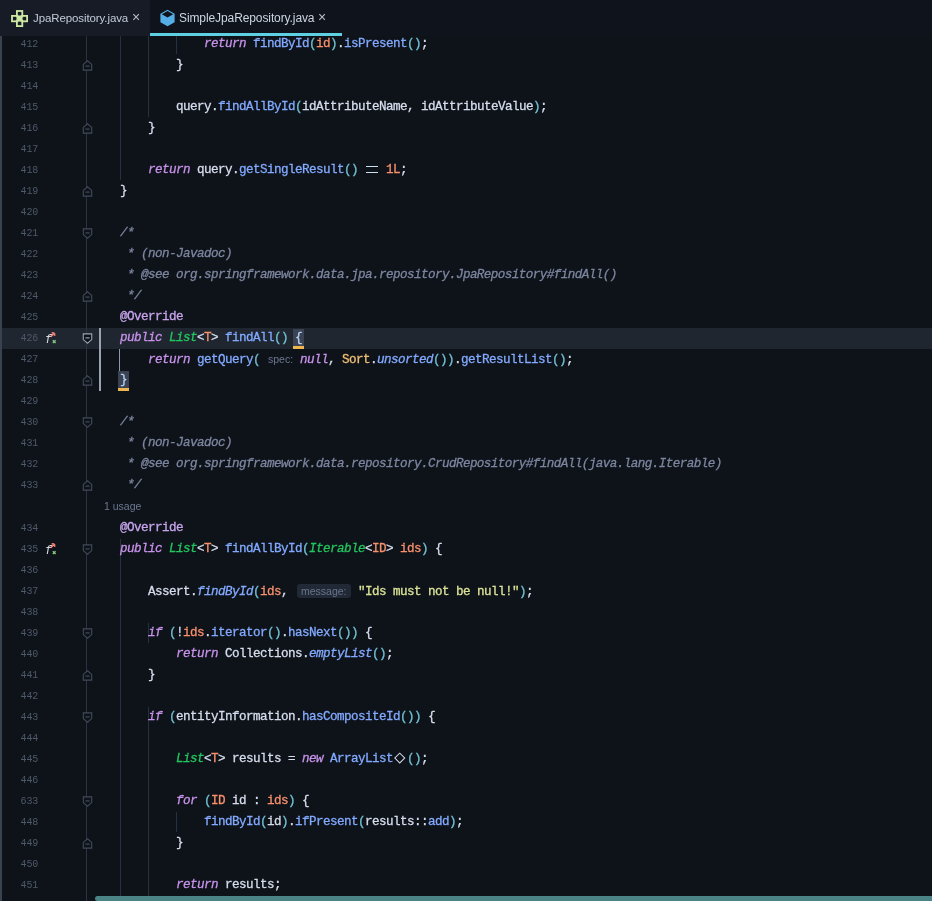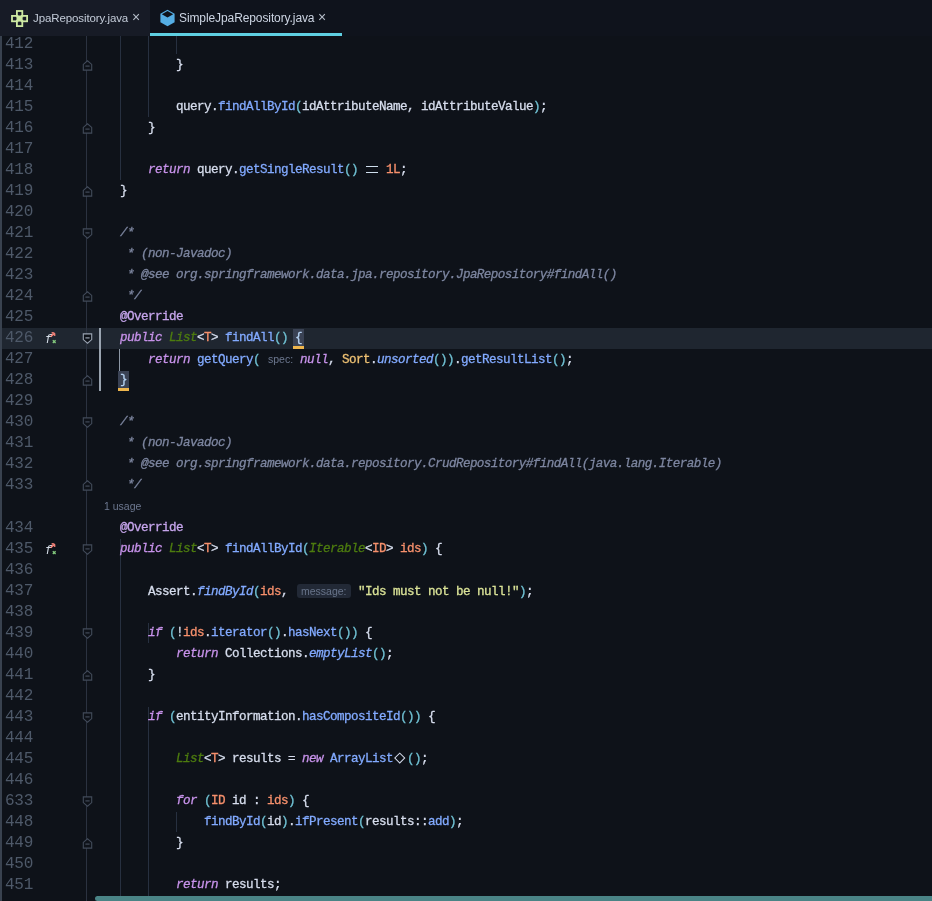--- a/index.html
+++ b/index.html
@@ -1,25 +1,25 @@
 <!DOCTYPE html>
 <html><head><meta charset="utf-8"><title>SimpleJpaRepository.java</title>
 <style>
 *{margin:0;padding:0;box-sizing:border-box}
 html,body{width:932px;height:901px;overflow:hidden;background:#0e1219;font-family:"Liberation Sans",sans-serif}
 #wrap{position:relative;width:932px;height:901px}
 #ed{position:absolute;inset:0}
 .r{position:absolute;left:0;width:932px;height:21px;line-height:21px;
   font-family:"Liberation Mono",monospace;font-size:12.6px;letter-spacing:-0.56px;white-space:pre;
   -webkit-text-stroke:0.3px currentColor}
-.ln{position:absolute;left:0;width:38px;text-align:center;color:#4e5969;font-size:16px;letter-spacing:-0.2px;-webkit-text-stroke:0}
+.ln{position:absolute;left:0;width:38px;text-align:right;color:#4e5969;font-size:10px;letter-spacing:-0.2px;-webkit-text-stroke:0}
 .tx{position:absolute;top:0}
 .k{color:#c792ea}
 .m{color:#82aaff}
-.t{color:#4d7c0f}
+.t{color:#22c55e}
 .g{color:#eec173}
 .o{color:#f7906c}
 .s{color:#d9e196}
 .c{color:#7d86a0}
 .w{color:#d6dded}
 .p{color:#6fc0d2}
 .an{color:#c6a5ec}
 .h{color:#6d7890;font-family:"Liberation Sans",sans-serif;font-size:10.5px;letter-spacing:0;margin-left:8px;margin-right:7px;-webkit-text-stroke:0}
 .hu{color:#6d7890;font-family:"Liberation Sans",sans-serif;font-size:10.5px;letter-spacing:0;-webkit-text-stroke:0}
 .hb{color:#68748a;font-family:"Liberation Sans",sans-serif;font-size:10.5px;letter-spacing:0;-webkit-text-stroke:0;
@@ -48,21 +48,21 @@
 <div class="hl" style="top:327.5px"></div>
 <div class="gd" style="left:119.5px;top:33.5px;height:146.5px"></div>
       <div class="gd" style="left:147.5px;top:33.5px;height:83.5px"></div>
       <div class="gd" style="left:175.5px;top:33.5px;height:20.5px"></div>
       <div class="ga" style="left:118.6px;top:348.5px;height:23.0px"></div>
       <div class="gd" style="left:119.5px;top:538.5px;height:362.5px"></div>
       <div class="gd" style="left:147.5px;top:622.5px;height:20.5px"></div>
       <div class="gd" style="left:147.5px;top:706.5px;height:194.5px"></div>
       <div class="gd" style="left:175.5px;top:811.5px;height:20.5px"></div>
 <div id="foldline"></div>
-<div class="r" style="top:33.5px"><span class="ln">412</span></div>
+<div class="r" style="top:33.5px"><span class="ln">412</span><span class="tx" style="left:204px"><i class="k">return</i><span class="w"> </span><span class="m">findById</span><span class="p">(</span><span class="o">id</span><span class="p">)</span><span class="w">.</span><span class="m">isPresent</span><span class="p">()</span><span class="w">;</span></span></div>
 <div class="r" style="top:54.5px"><span class="ln">413</span><span class="tx" style="left:176px"><span class="w">}</span></span></div>
 <div class="r" style="top:75.5px"><span class="ln">414</span></div>
 <div class="r" style="top:96.5px"><span class="ln">415</span><span class="tx" style="left:176px"><span class="w">query.</span><span class="m">findAllById</span><span class="p">(</span><span class="w">idAttributeName, idAttributeValue</span><span class="p">)</span><span class="w">;</span></span></div>
 <div class="r" style="top:117.5px"><span class="ln">416</span><span class="tx" style="left:148px"><span class="w">}</span></span></div>
 <div class="r" style="top:138.5px"><span class="ln">417</span></div>
 <div class="r" style="top:159.5px"><span class="ln">418</span><span class="tx" style="left:148px"><i class="k">return</i><span class="w"> query.</span><span class="m">getSingleResult</span><span class="p">()</span><span class="w"> </span><span class="lg"></span><span class="w"> </span><span class="o">1L</span><span class="w">;</span></span></div>
 <div class="r" style="top:180.5px"><span class="ln">419</span><span class="tx" style="left:120px"><span class="w">}</span></span></div>
 <div class="r" style="top:201.5px"><span class="ln">420</span></div>
 <div class="r" style="top:222.5px"><span class="ln">421</span><span class="tx" style="left:120px"><i class="c">/*</i></span></div>
 <div class="r" style="top:243.5px"><span class="ln">422</span><span class="tx" style="left:127px"><i class="c">* (non-Javadoc)</i></span></div>

